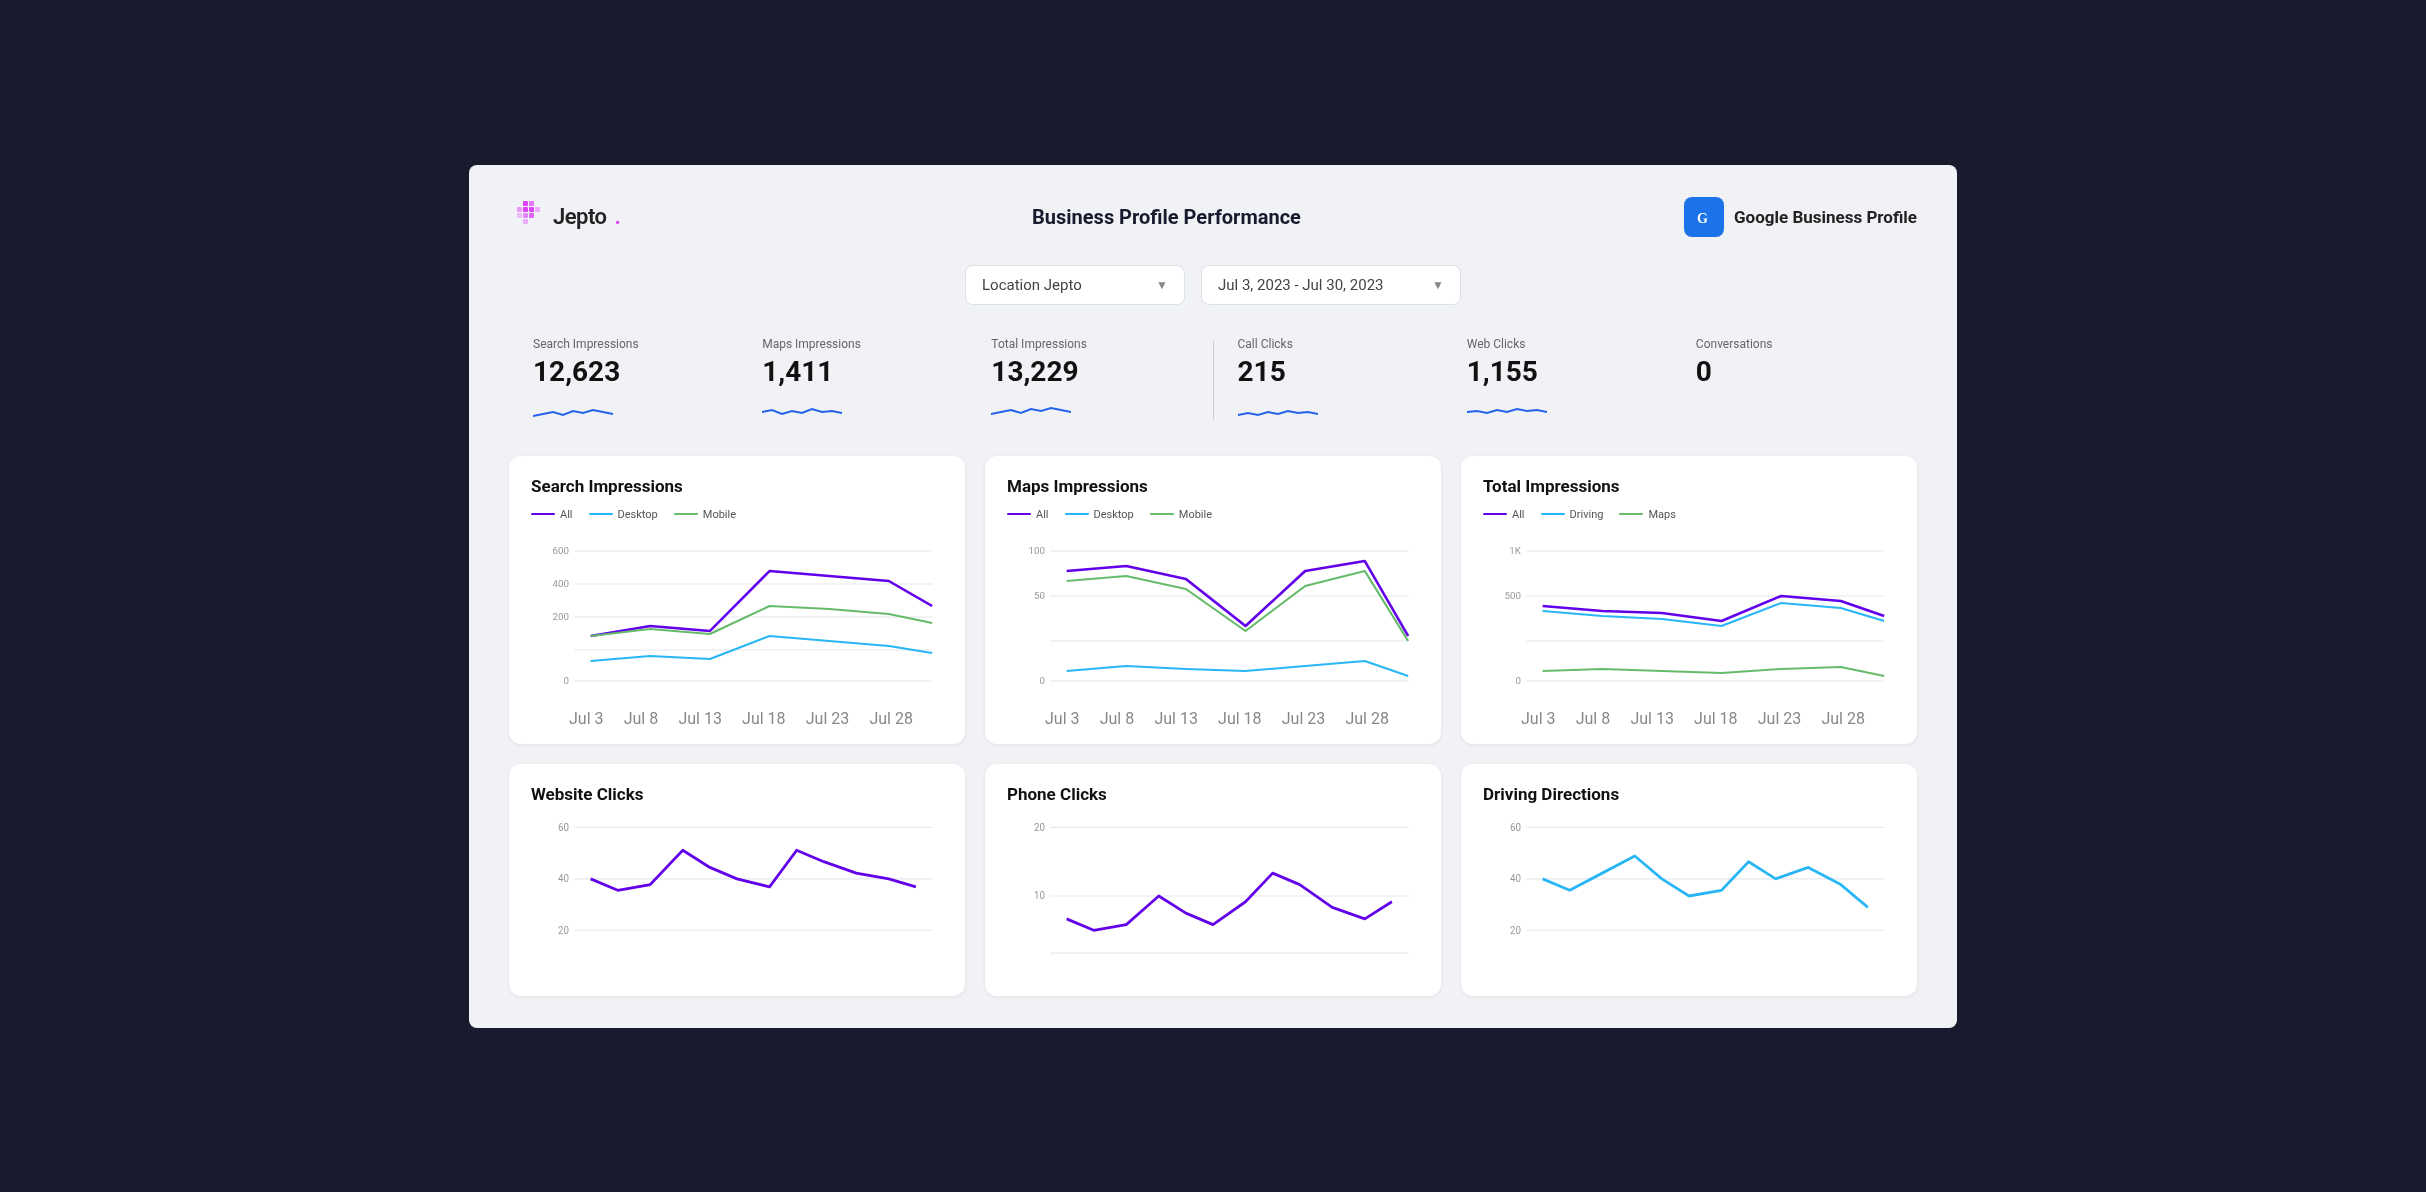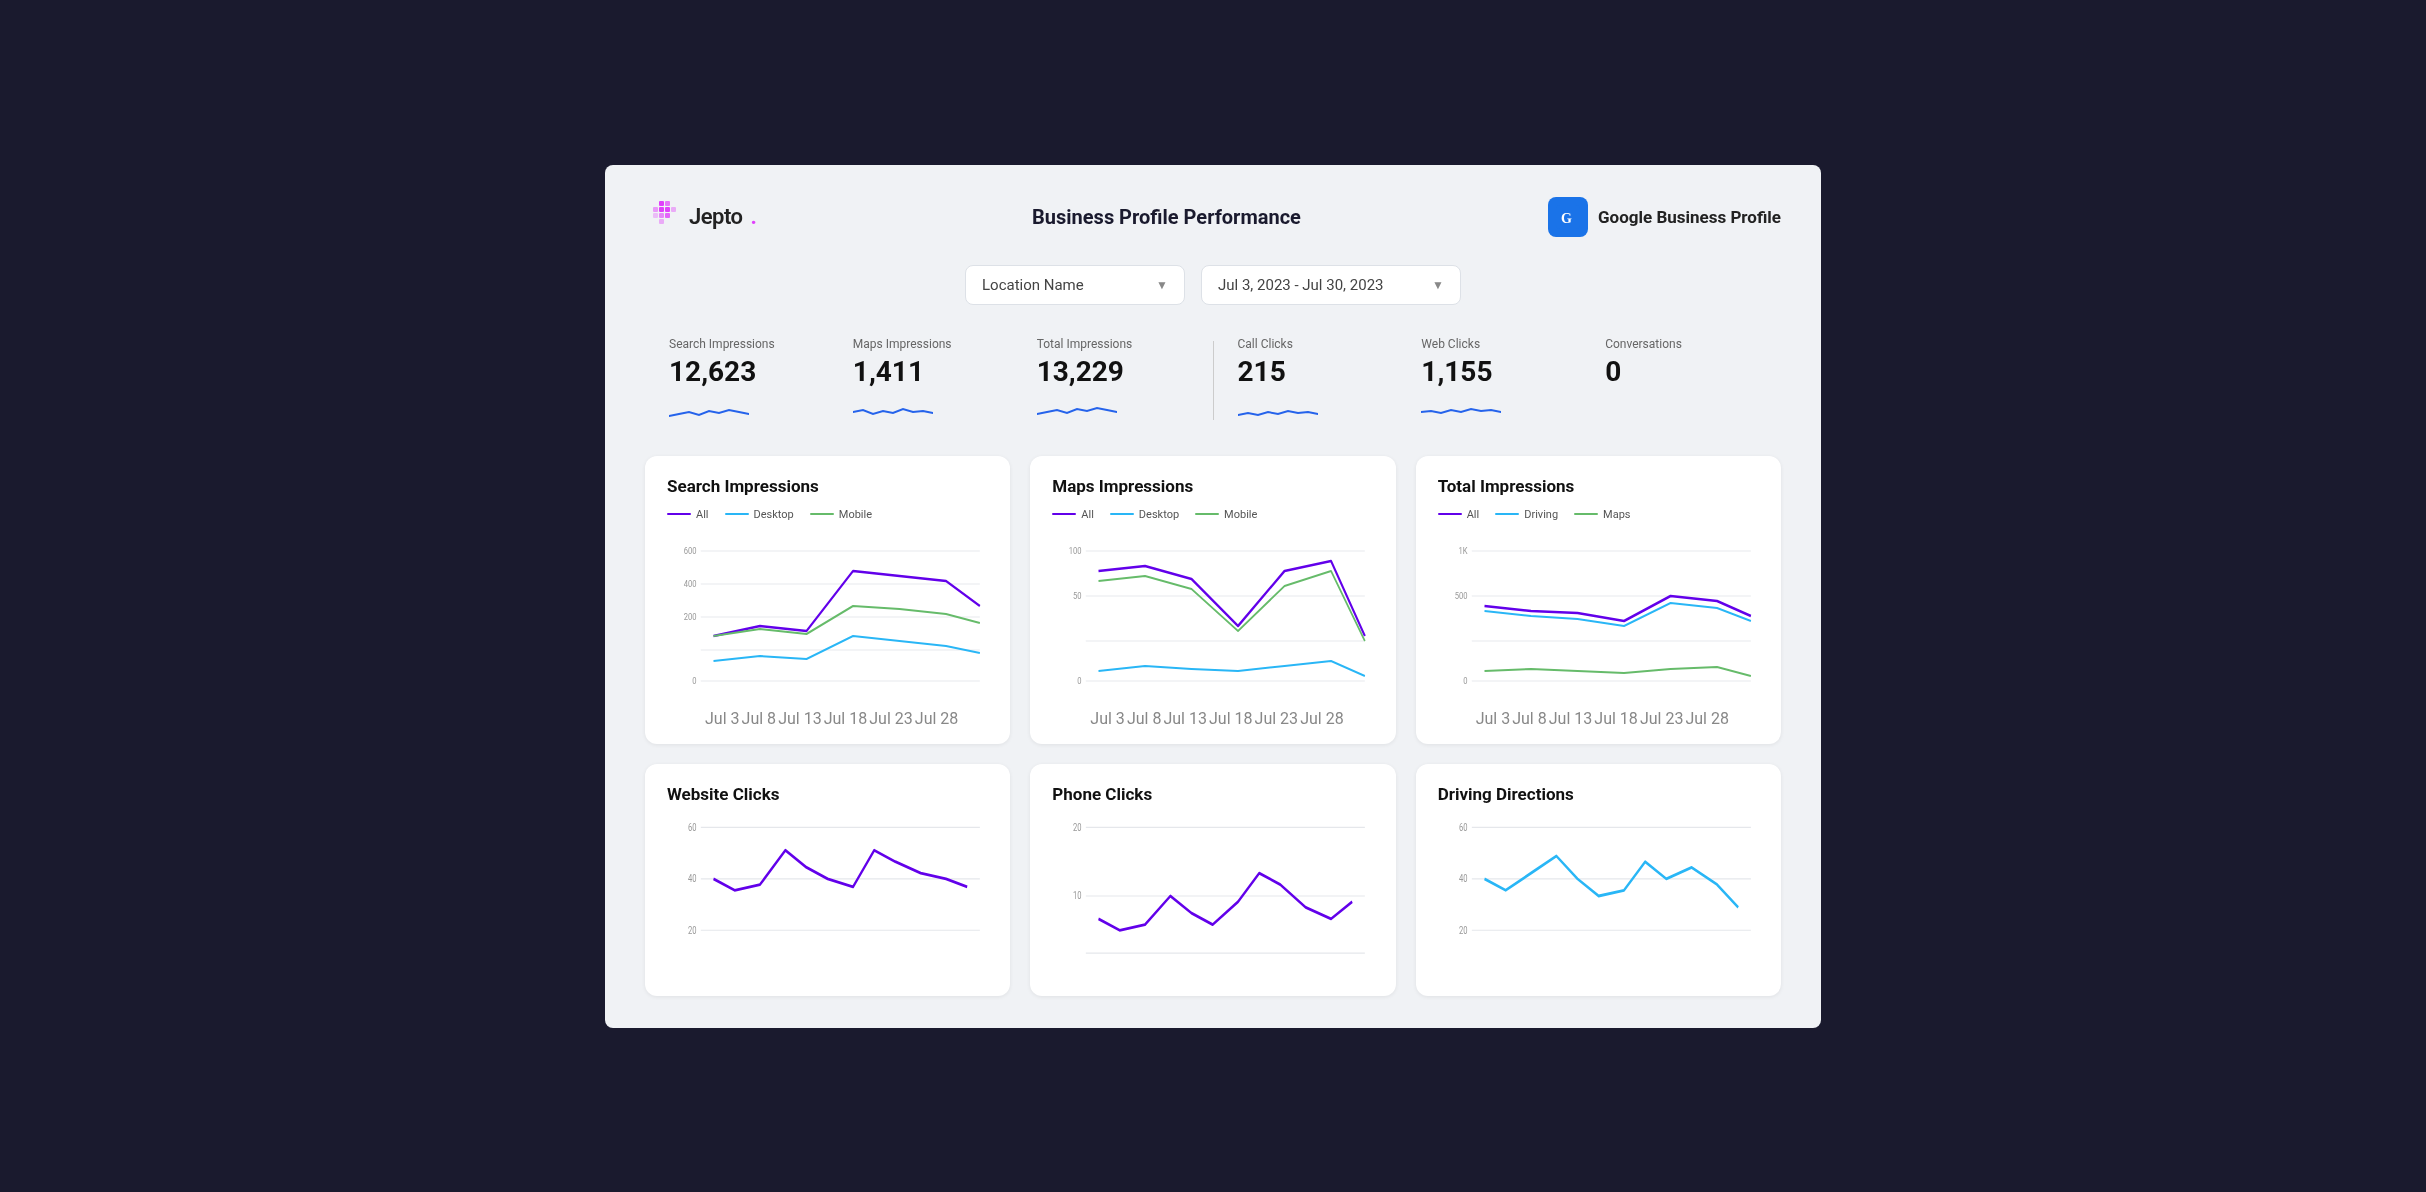--- a/index.html
+++ b/index.html
@@ -7,21 +7,21 @@
       background: #1a1a2e;
       display: flex;
       justify-content: center;
       align-items: center;
       min-height: 100vh;
       font-family: -apple-system, BlinkMacSystemFont, 'Segoe UI', Roboto, sans-serif;
     }
     .app-container {
       background: #f0f2f5;
       border-radius: 8px;
-      width: 1216px;
+      width: 1488px;
       min-height: 760px;
       padding: 32px 40px;
       position: relative;
     }
     
     .header {
       display: flex;
       align-items: center;
       justify-content: space-between;
       margin-bottom: 28px;
@@ -207,21 +207,21 @@
           <rect width="24" height="24" rx="4" fill="#1a73e8"></rect>
           <text x="5" y="18" font-size="14" font-weight="bold" fill="white" font-family="Georgia, serif">G</text>
         </svg>
       </div>
       <span class="gbp-text">Google Business Profile</span>
     </div>
   </div>
 
   <div class="filters">
     <div class="filter-select">
-      <span>Location Name</span>
+      <span>Location Jepto</span>
       <span class="arrow">▼</span>
     </div>
     <div class="filter-select" style="min-width: 260px;">
       <span>Jul 3, 2023 - Jul 30, 2023</span>
       <span class="arrow">▼</span>
     </div>
   </div>
 
   <div class="stats-row">
 

